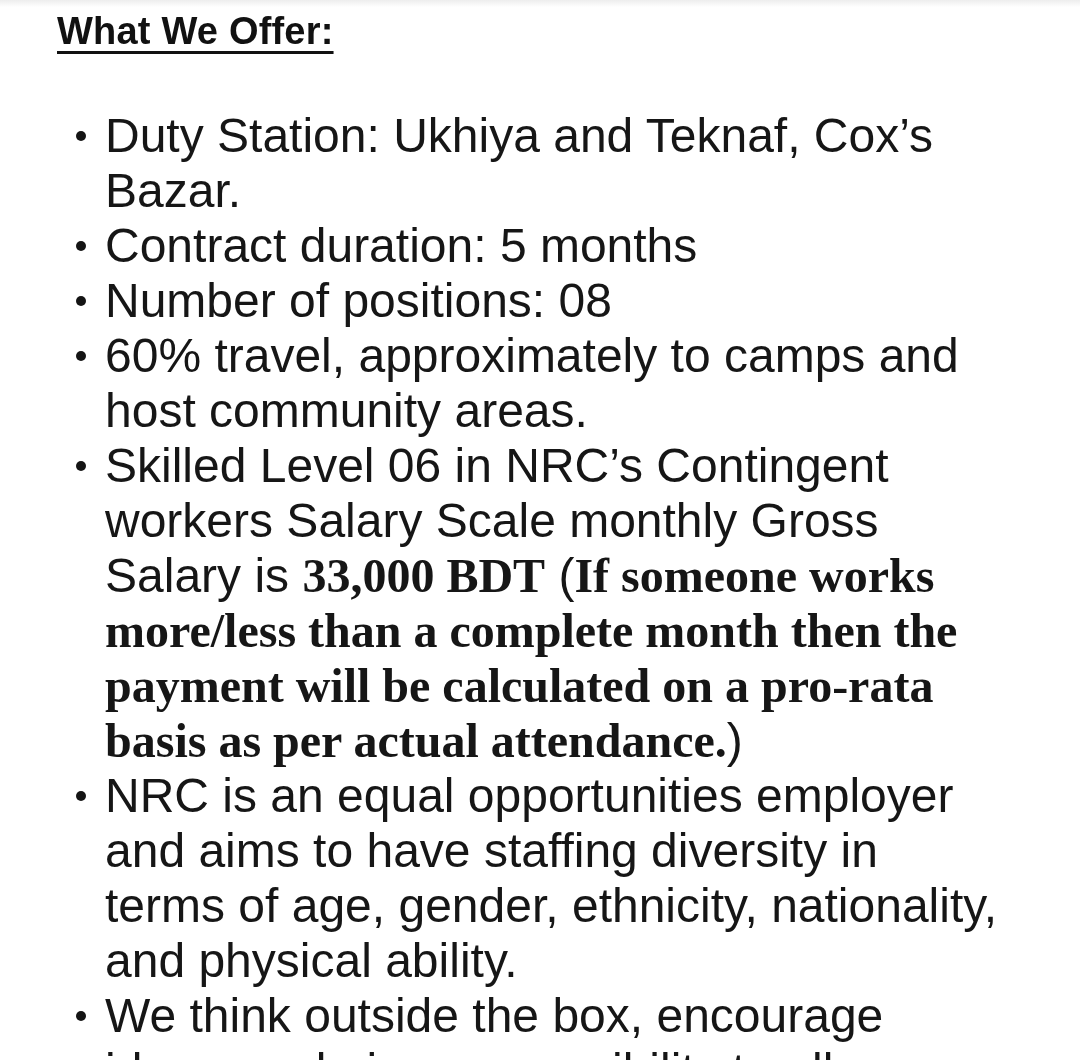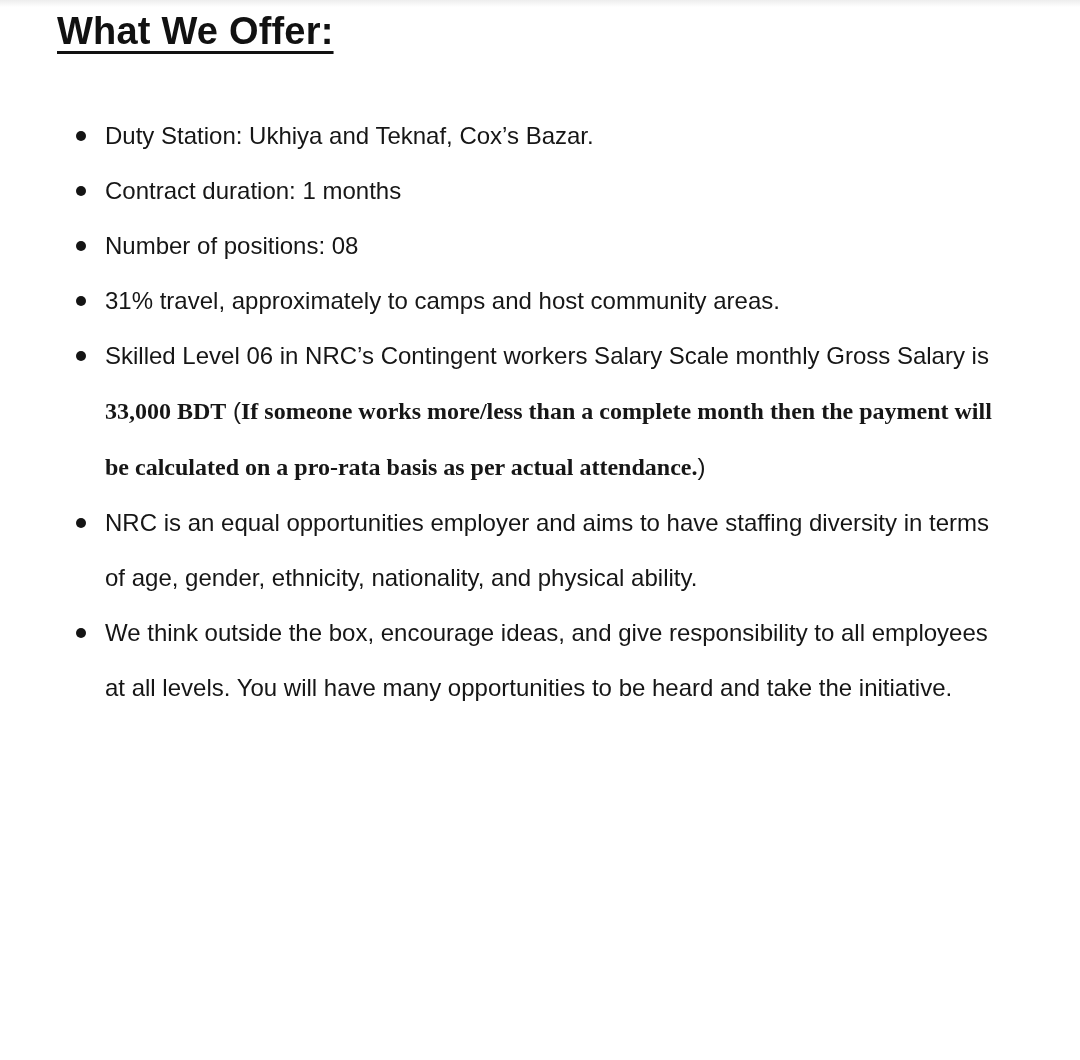--- a/index.html
+++ b/index.html
@@ -35,21 +35,21 @@
     color: #111111;
   }
   ul.offers {
     list-style: none;
     margin: 56px 0 0 48px;
     padding: 0;
     max-width: 893px;
   }
   ul.offers li {
     position: relative;
-    font-size: 24px;
+    font-size: 48px;
     line-height: 55px;
     font-weight: 400;
   }
   ul.offers li::before {
     content: "";
     position: absolute;
     left: -29px;
     top: 23px;
     width: 10px;
     height: 10px;
@@ -63,20 +63,20 @@
 </style>
 </head>
 <body>
 
 <div class="top-shadow"></div>
 
 <main class="doc">
   <h2 class="heading">What We Offer:</h2>
   <ul class="offers">
       <li><span>Duty Station: Ukhiya and Teknaf, Cox’s Bazar.</span></li>
-      <li><span>Contract duration: 1 months</span></li>
+      <li><span>Contract duration: 5 months</span></li>
       <li><span>Number of positions: 08</span></li>
-      <li><span>31% travel, approximately to camps and host community areas.</span></li>
+      <li><span>60% travel, approximately to camps and host community areas.</span></li>
       <li><span>Skilled Level 06 in NRC’s Contingent workers Salary Scale monthly Gross Salary is </span><span class="bold">33,000 BDT</span><span> (</span><span class="bold">If someone works more/less than a complete month then the payment will be calculated on a pro-rata basis as per actual attendance.</span><span>)</span></li>
       <li><span>NRC is an equal opportunities employer and aims to have staffing diversity in terms of age, gender, ethnicity, nationality, and physical ability.</span></li>
       <li><span>We think outside the box, encourage ideas, and give responsibility to all employees at all levels. You will have many opportunities to be heard and take the initiative.</span></li>
     </ul>
 </main>
 
 </body></html>

